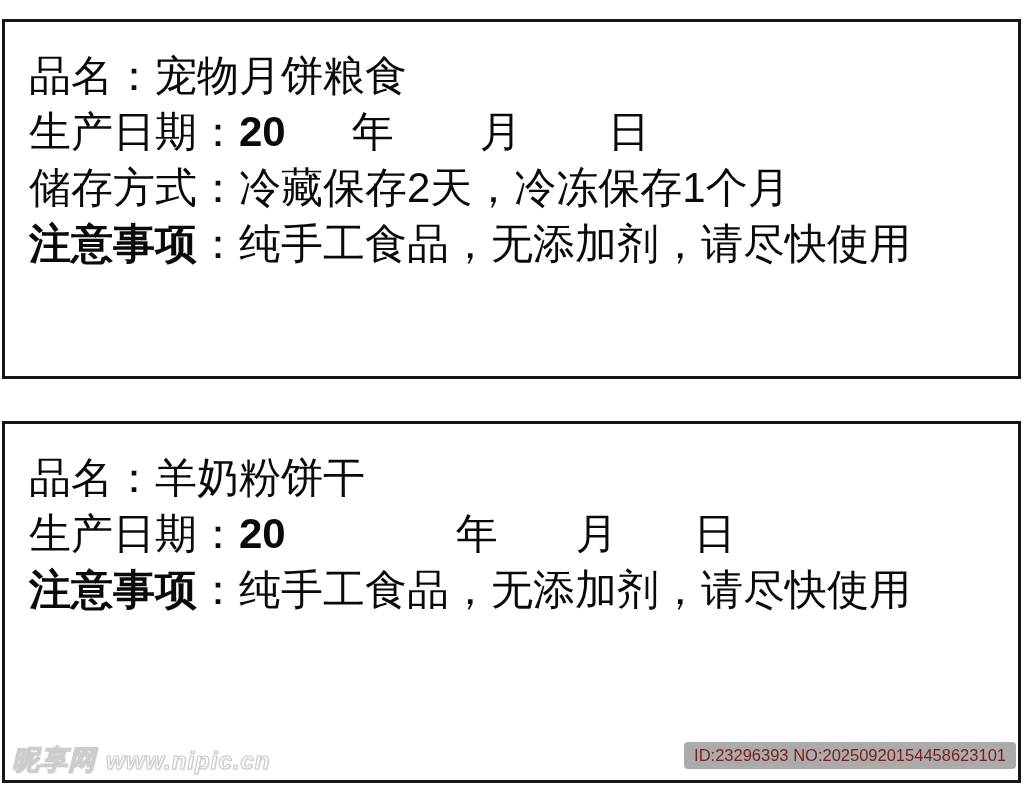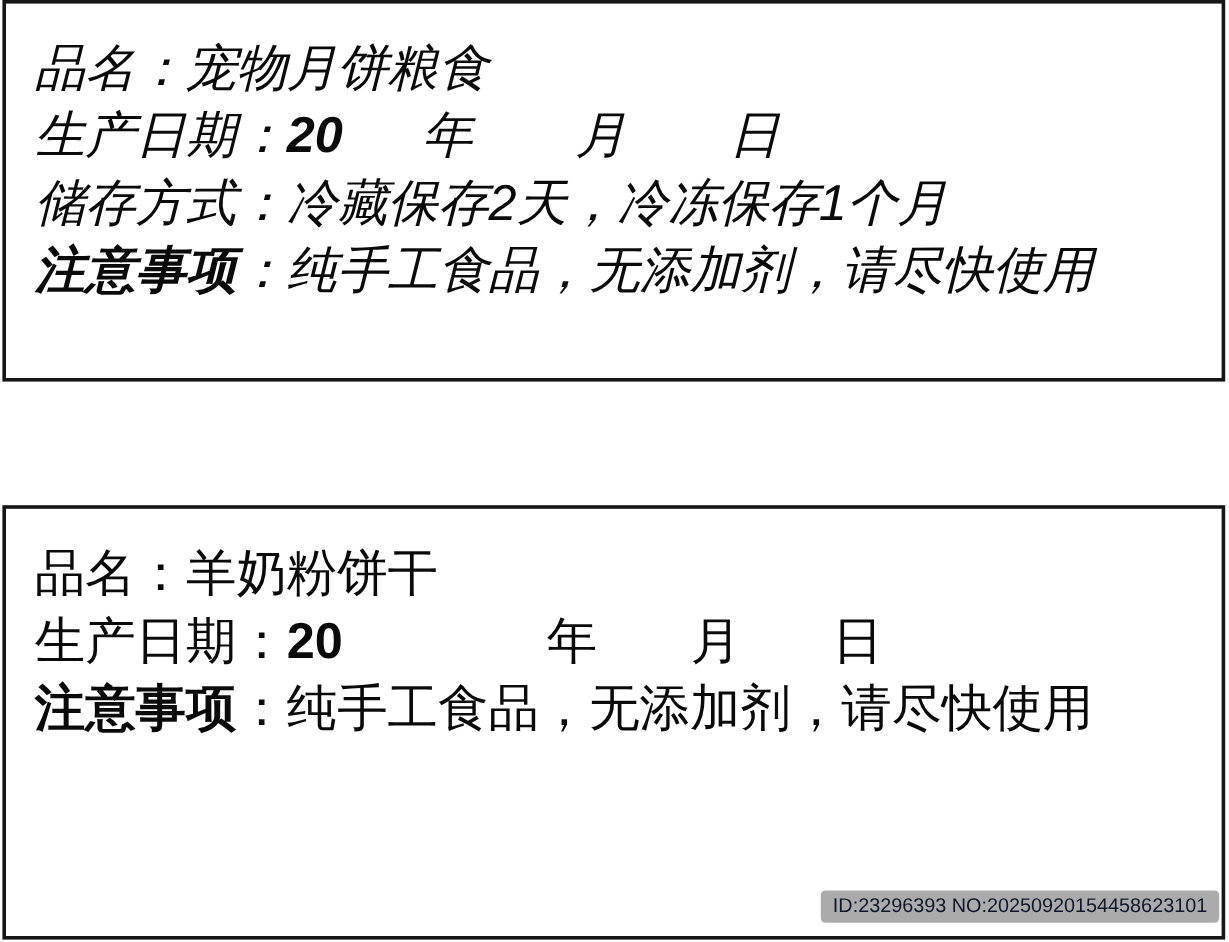--- a/index.html
+++ b/index.html
@@ -14,21 +14,21 @@
     background: #ffffff;
     overflow: hidden;
   }
   .label-box {
     position: absolute;
     left: 2px; width: 1019px;
     box-sizing: border-box;
     border: 3px solid #161616;
     background: #ffffff;
   }
-  .label-top { top: 0; height: 318px; font-style: italic; }
+  .label-top { top: 19px; height: 360px; }
   .label-bottom { top: 421px; height: 362px; }
   .rows { padding: 26px 0 0 24px; }
   .label-bottom .rows { }
   .row {
     font-size: 42px;
     line-height: 56px;
     color: #0a0a0a;
     white-space: nowrap;
   }
   .b { font-weight: bold; }
@@ -54,21 +54,21 @@
   }
   .wm-site .wm-logo { font-size: 27px; margin-right: 10px; }
   .wm-badge {
     position: absolute;
     right: 8px; top: 742px;
     height: 27px;
     line-height: 27px;
     padding: 0 10px;
     background: #ababab;
     border-radius: 4px;
-    color: #0f172a;
+    color: #7f1d1d;
     font-size: 16.5px;
     white-space: nowrap;
   }
 </style>
 </head>
 <body>
 
 <div class="canvas">
 
   <section class="label-box label-top">
@@ -95,15 +95,18 @@
       </div>
       <div class="row">
         <span>生产日期：</span><span class="b">20</span><span class="u u-year">年</span><span class="u u-month">月</span><span class="u u-day">日</span>
       </div>
       <div class="row">
         <span class="b">注意事项</span><span>：纯手工食品，无添加剂，请尽快使用</span>
       </div>
     </div>
   </section>
 
+  <div class="wm-site">
+    <span class="wm-logo">昵享网</span><span>www.nipic.cn</span>
+  </div>
   <div class="wm-badge">ID:23296393 NO:20250920154458623101</div>
 
 </div>
 
 </body></html>

